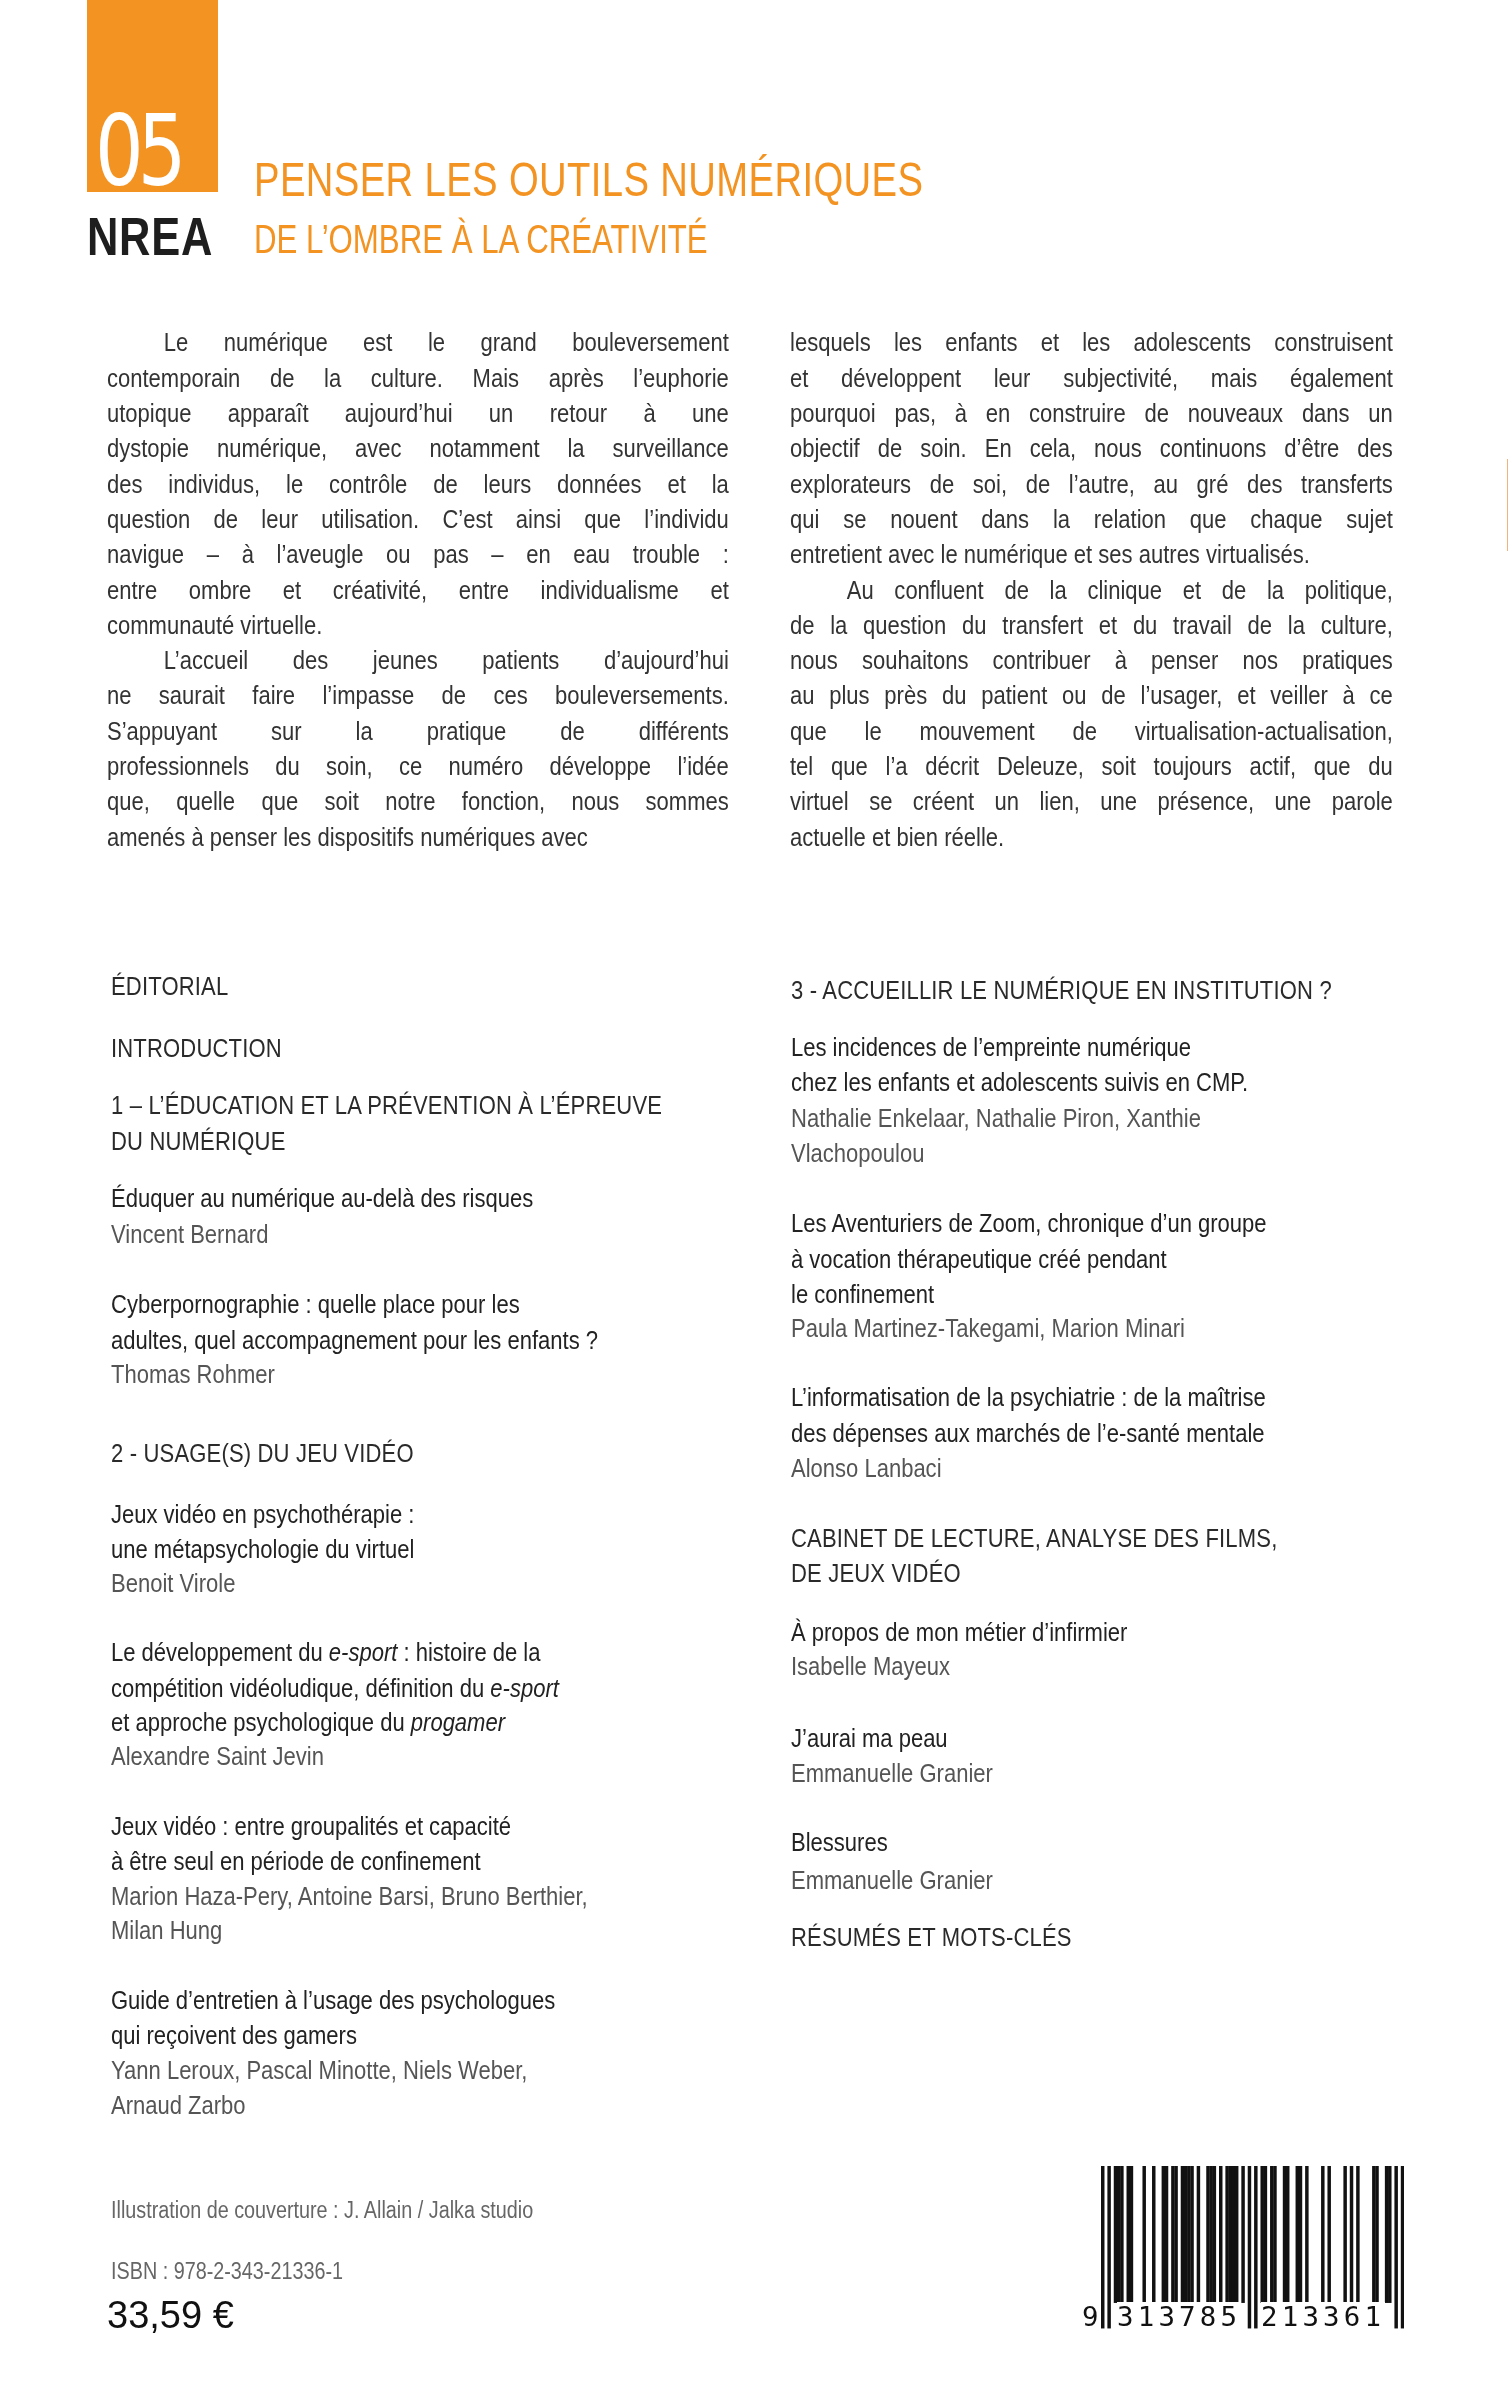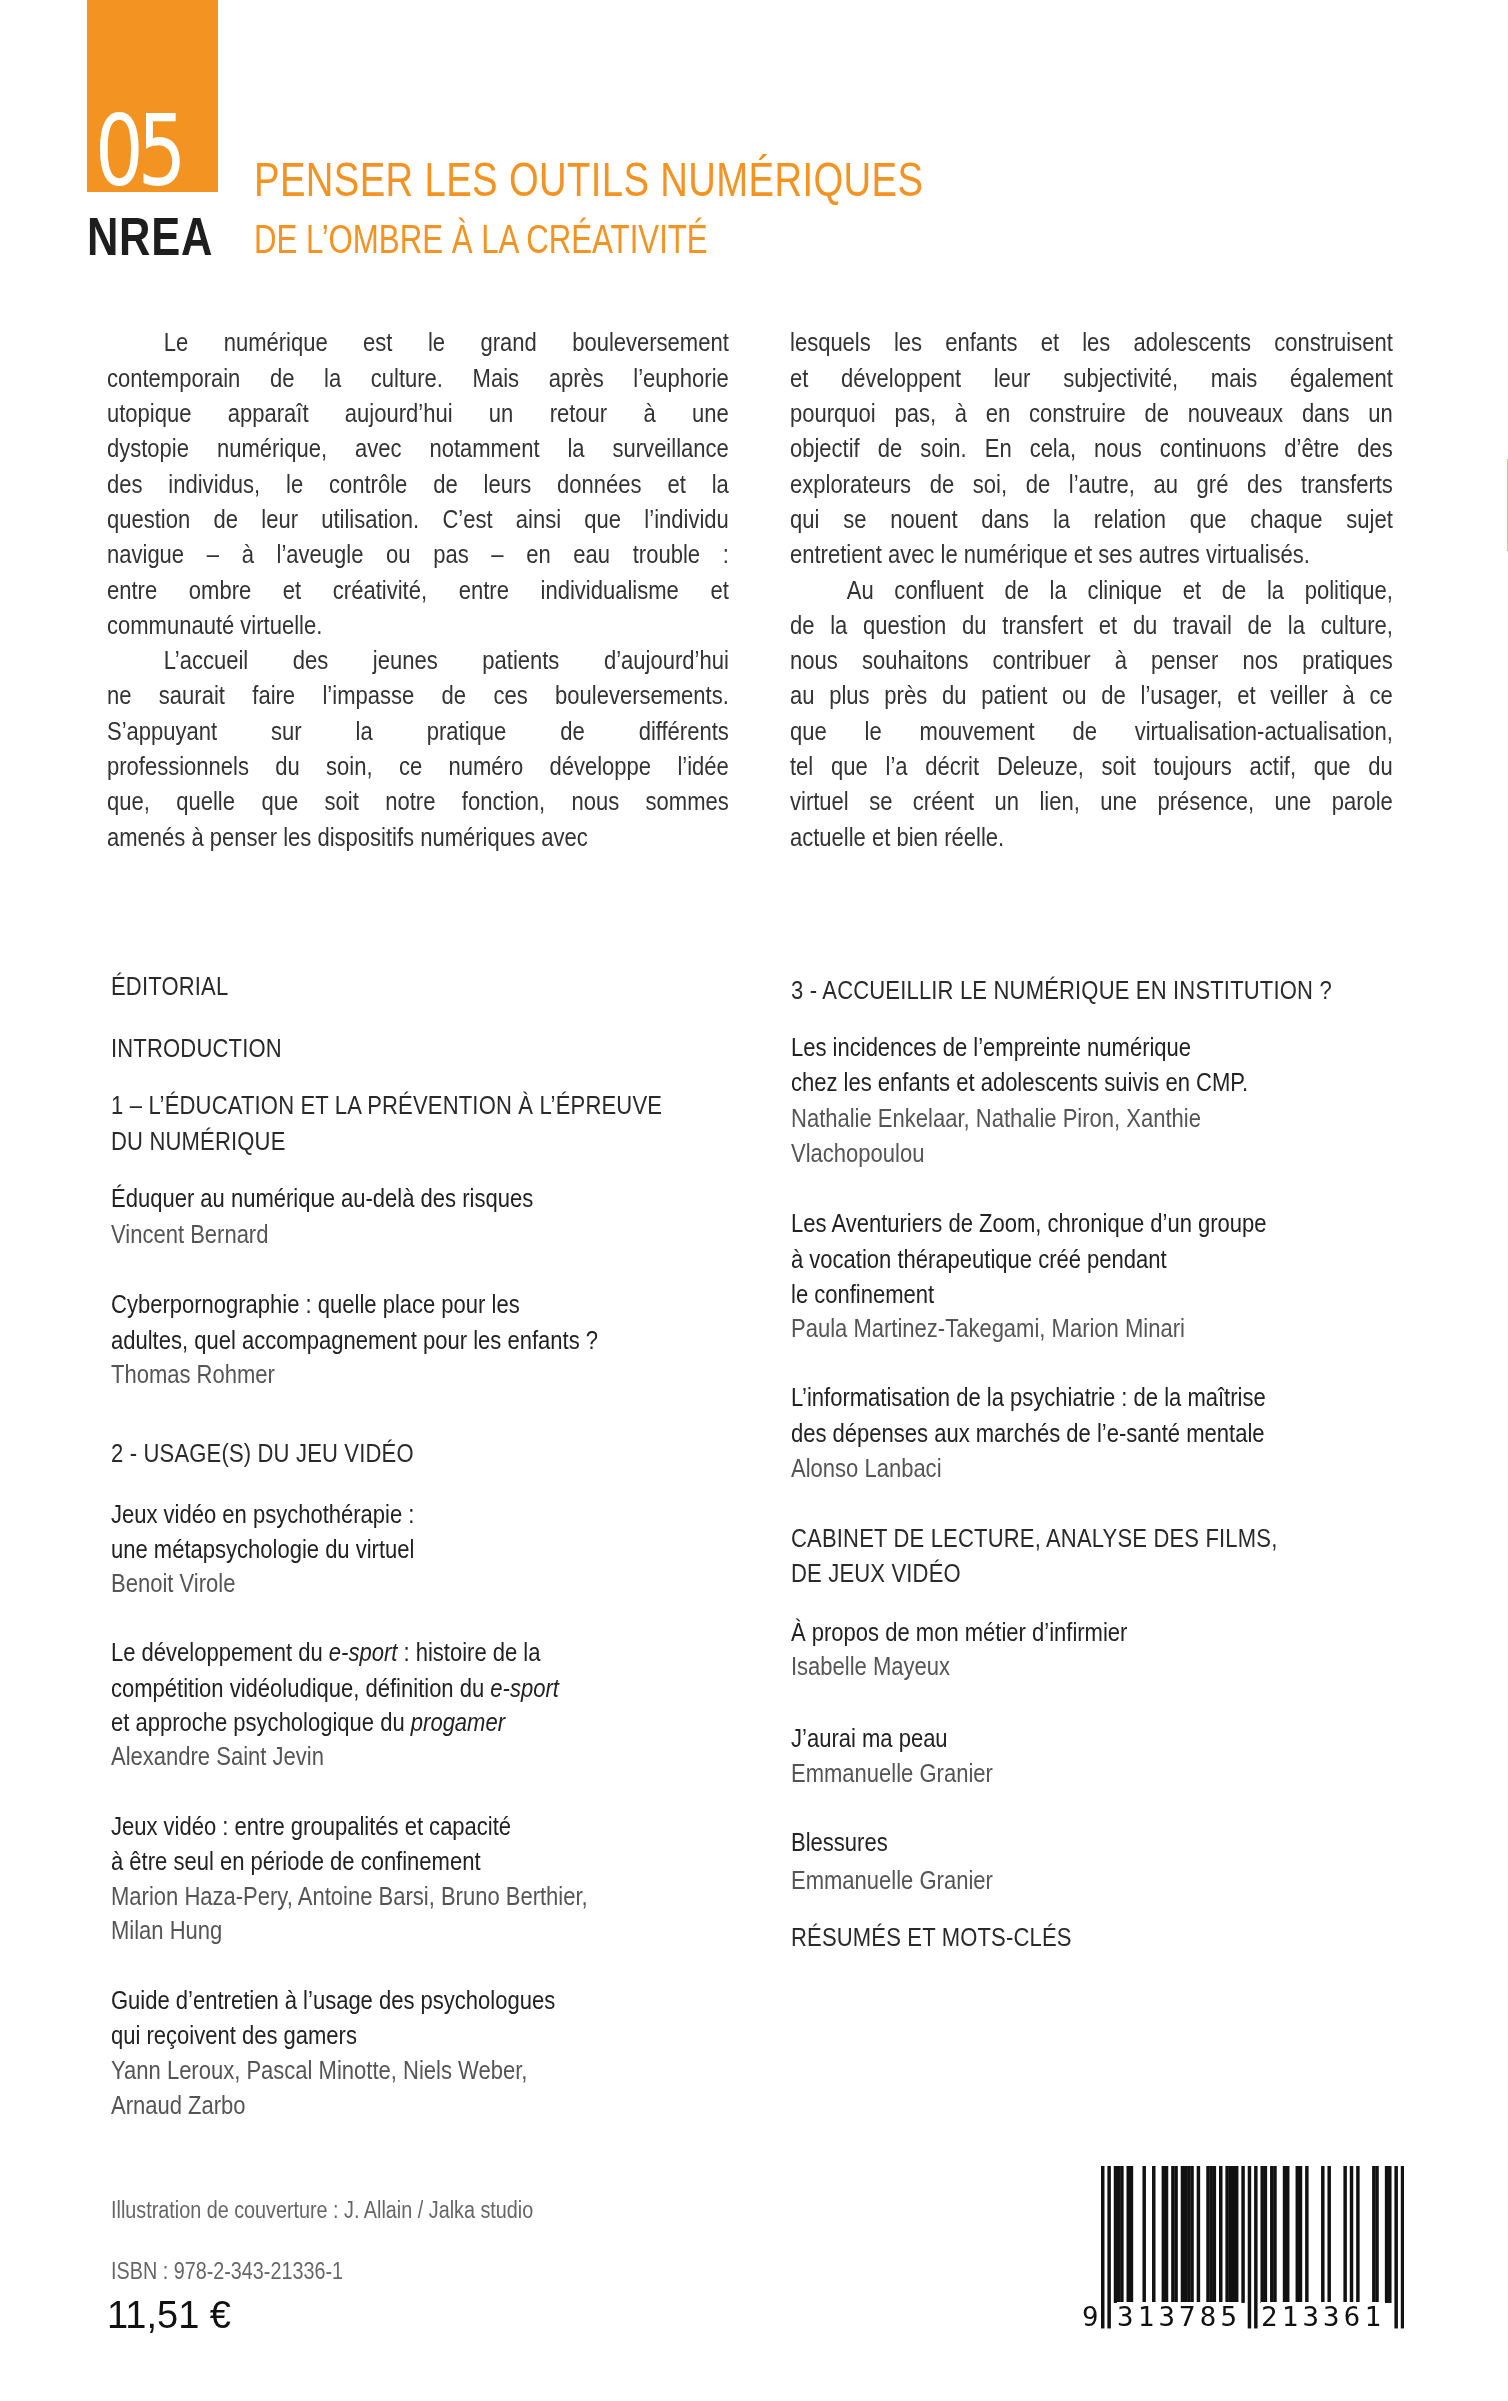--- a/index.html
+++ b/index.html
@@ -132,21 +132,21 @@
     <div class="toc toc-right author" style="top: 1651px;">Isabelle Mayeux</div>
     <div class="toc toc-right title-line" style="top: 1723px;">J’aurai ma peau</div>
     <div class="toc toc-right author" style="top: 1758px;">Emmanuelle Granier</div>
     <div class="toc toc-right title-line" style="top: 1827px;">Blessures</div>
     <div class="toc toc-right author" style="top: 1865px;">Emmanuelle Granier</div>
     <div class="toc toc-right section" style="top: 1922px;">RÉSUMÉS ET MOTS-CLÉS</div>
   </div>
 
 <div class="credit" style="top:2197px;">Illustration de couverture : J. Allain / Jalka studio</div>
 <div class="credit" style="top:2258px;">ISBN : 978-2-343-21336-1</div>
-<div class="price">11,51 €</div>
+<div class="price">33,59 €</div>
 
 <svg class="barcode" id="barcode" viewBox="0 0 320 180" preserveAspectRatio="none">
     <rect x="0.00" y="0" width="3.67" height="172" fill="#111"></rect>
     <rect x="6.74" y="0" width="3.67" height="172" fill="#111"></rect>
     <rect x="13.47" y="0" width="3.67" height="145" fill="#111"></rect>
     <rect x="16.84" y="0" width="3.67" height="145" fill="#111"></rect>
     <rect x="20.21" y="0" width="3.67" height="145" fill="#111"></rect>
     <rect x="26.95" y="0" width="3.67" height="145" fill="#111"></rect>
     <rect x="30.32" y="0" width="3.67" height="145" fill="#111"></rect>
     <rect x="43.79" y="0" width="3.67" height="145" fill="#111"></rect>

